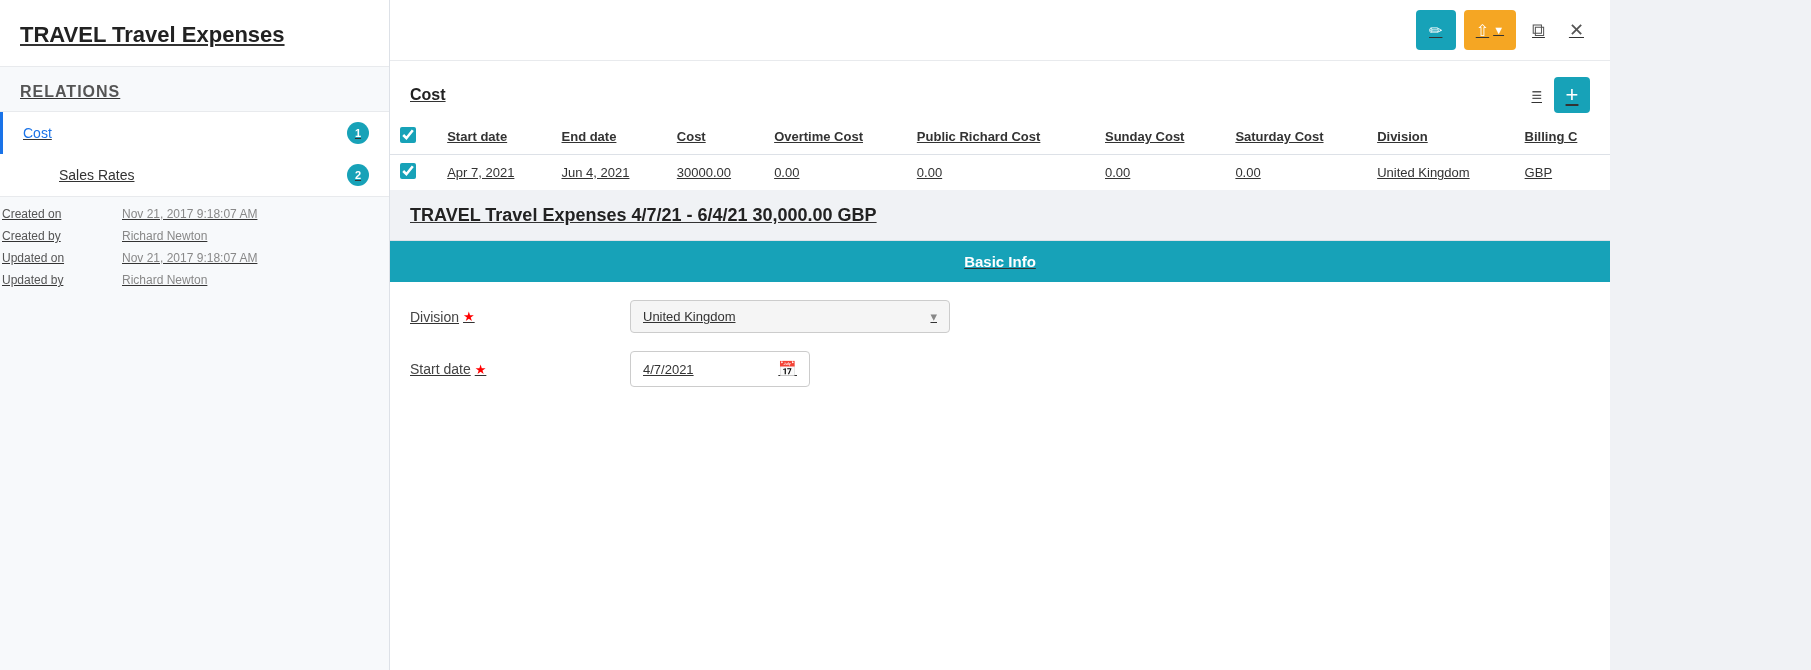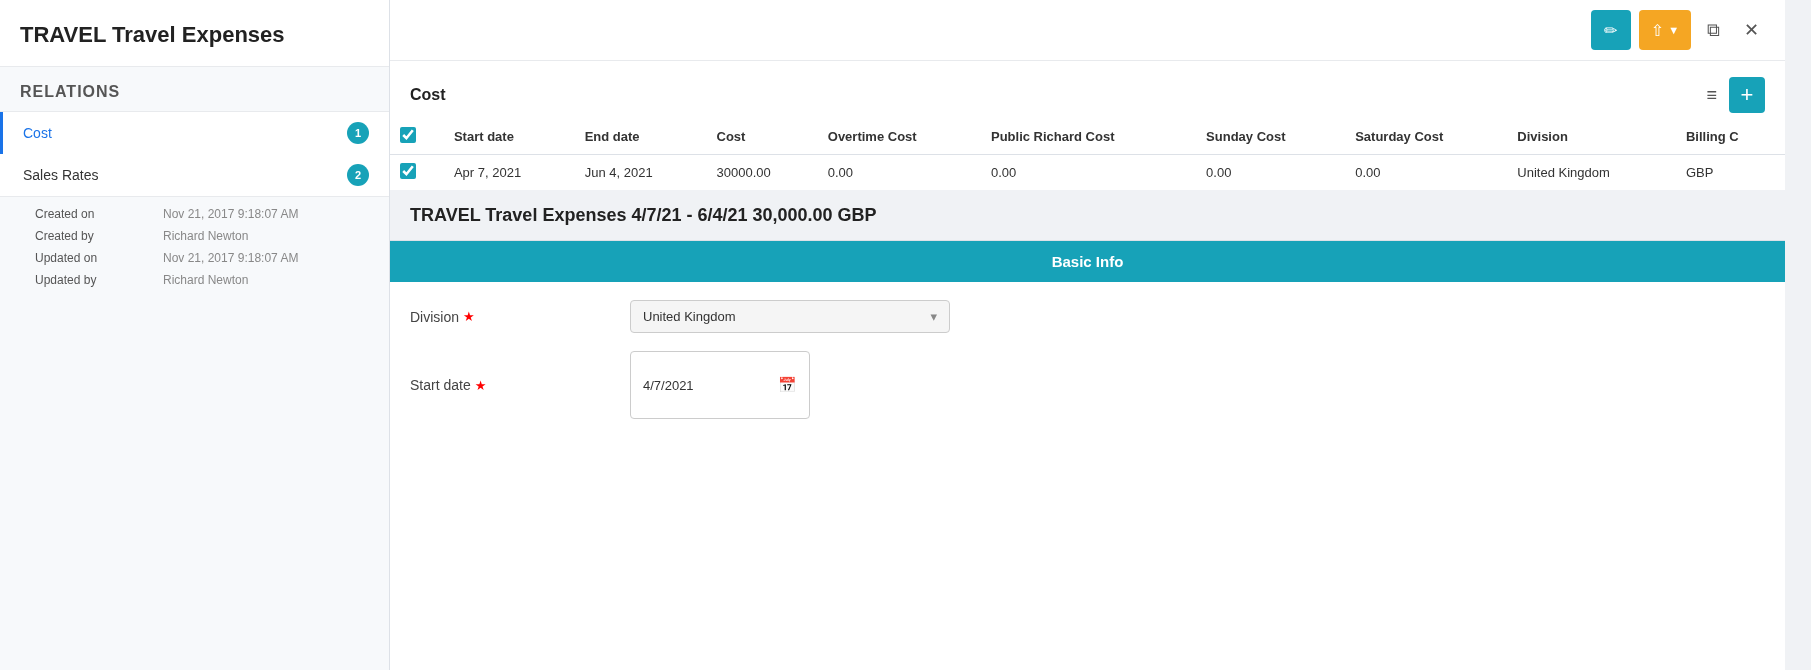--- a/index.html
+++ b/index.html
@@ -1,34 +1,34 @@
 <!DOCTYPE html>
 <html><head>
   <meta charset="utf-8">
   <style>
     * { box-sizing: border-box; margin: 0; padding: 0; }
     body { font-family: 'Segoe UI', Arial, sans-serif; font-size: 13px; background: #f0f2f5; color: #333; }
 
-    .app-container { display: flex; width: 1785px; min-height: 670px; background: #be185d; }
+    .app-container { display: flex; width: 1610px; min-height: 670px; background: #be185d; text-decoration: underline; }
 
     
     .sidebar { width: 390px; min-width: 390px; background: #f7f9fb; border-right: 1px solid #dde1e7; padding: 0; }
     .app-title { padding: 22px 20px 18px 20px; font-size: 22px; font-weight: 600; color: #222; background: #fff; border-bottom: 1px solid #e8eaed; }
 
     .section-header { padding: 16px 20px 10px 20px; font-size: 16px; font-weight: 700; color: #555; letter-spacing: 1px; text-transform: uppercase; }
 
     .relation-item { display: flex; align-items: center; justify-content: space-between; padding: 10px 20px; cursor: pointer; border-left: 3px solid transparent; }
     .relation-item.active { border-left: 3px solid #1a73e8; background: #fff; }
     .relation-item .rel-name { font-size: 14px; color: #1a73e8; }
     .relation-item .badge { background: #17a2b8; color: #fff; border-radius: 50%; width: 22px; height: 22px; display: flex; align-items: center; justify-content: center; font-size: 11px; font-weight: 600; }
 
     .relations-list { background: #fff; margin: 0; border-top: 1px solid #e8eaed; border-bottom: 1px solid #e8eaed; }
 
     .ownership-section { padding: 0 0 10px 0; }
-    .ownership-grid { padding: 10px 35px; display: grid; grid-template-columns: 110px 1fr; gap: 8px 18px; }
+    .ownership-grid { padding: 10px 2px; display: grid; grid-template-columns: 110px 1fr; gap: 8px 10px; }
     .ownership-label { font-size: 12px; color: #555; }
     .ownership-value { font-size: 12px; color: #888; }
 
     
     .main-content { flex: 1; display: flex; flex-direction: column; background: #fff; overflow: hidden; }
 
     
     .top-bar { display: flex; align-items: center; justify-content: flex-end; padding: 10px 18px; background: #fff; border-bottom: 1px solid #e8eaed; gap: 8px; }
     .btn-teal { background: #17a2b8; color: #fff; border: none; border-radius: 4px; width: 40px; height: 40px; display: flex; align-items: center; justify-content: center; cursor: pointer; font-size: 16px; }
     .btn-orange { background: #f5a623; color: #fff; border: none; border-radius: 4px; height: 40px; display: flex; align-items: center; padding: 0 12px; cursor: pointer; font-size: 16px; gap: 4px; }
@@ -56,42 +56,42 @@
 
     
     .basic-info-header { background: #17a2b8; color: #fff; font-size: 15px; font-weight: 600; padding: 12px 20px; text-align: center; }
     .form-section { padding: 18px 20px; }
     .form-row { display: flex; align-items: center; margin-bottom: 18px; }
     .form-label { width: 220px; font-size: 14px; color: #444; display: flex; align-items: center; gap: 4px; }
     .required-star { color: red; font-size: 13px; }
     .form-control { flex: 1; max-width: 320px; }
     .select-box { width: 100%; padding: 8px 12px; border: 1px solid #ccc; border-radius: 4px; background: #f5f5f5; font-size: 13px; color: #333; display: flex; align-items: center; justify-content: space-between; cursor: pointer; }
     .select-box .chevron { color: #888; }
-    .date-box { width: 180px; padding: 24px 12px; border: 1px solid #ccc; border-radius: 4px; background: #fff; font-size: 13px; color: #333; display: flex; align-items: center; justify-content: space-between; cursor: pointer; }
+    .date-box { width: 180px; padding: 8px 12px; border: 1px solid #ccc; border-radius: 4px; background: #fff; font-size: 13px; color: #333; display: flex; align-items: center; justify-content: space-between; cursor: pointer; }
     .cal-icon { color: #17a2b8; font-size: 15px; }
   </style>
 </head>
 <body>
 
 <div class="app-container">
 
   <div class="sidebar">
     <div class="app-title">TRAVEL Travel Expenses</div>
 
     <div class="section-header">RELATIONS</div>
 
     <div class="relations-list">
 
       <div class="relation-item active">
         <span class="rel-name">Cost</span>
         <span class="badge">1</span>
       </div>
 
       <div class="relation-item">
-        <span class="rel-name" style="color:#333;">Sales Rates</span>
+        <span class="rel-name" style="color:#333;margin-left:36px;">Sales Rates</span>
         <span class="badge">2</span>
       </div>
     </div>
 
     <div class="ownership-section">
       <div class="ownership-grid">
         <span class="ownership-label">Created on</span>
         <span class="ownership-value">Nov 21, 2017 9:18:07 AM</span>
         <span class="ownership-label">Created by</span>
         <span class="ownership-value">Richard Newton</span>

